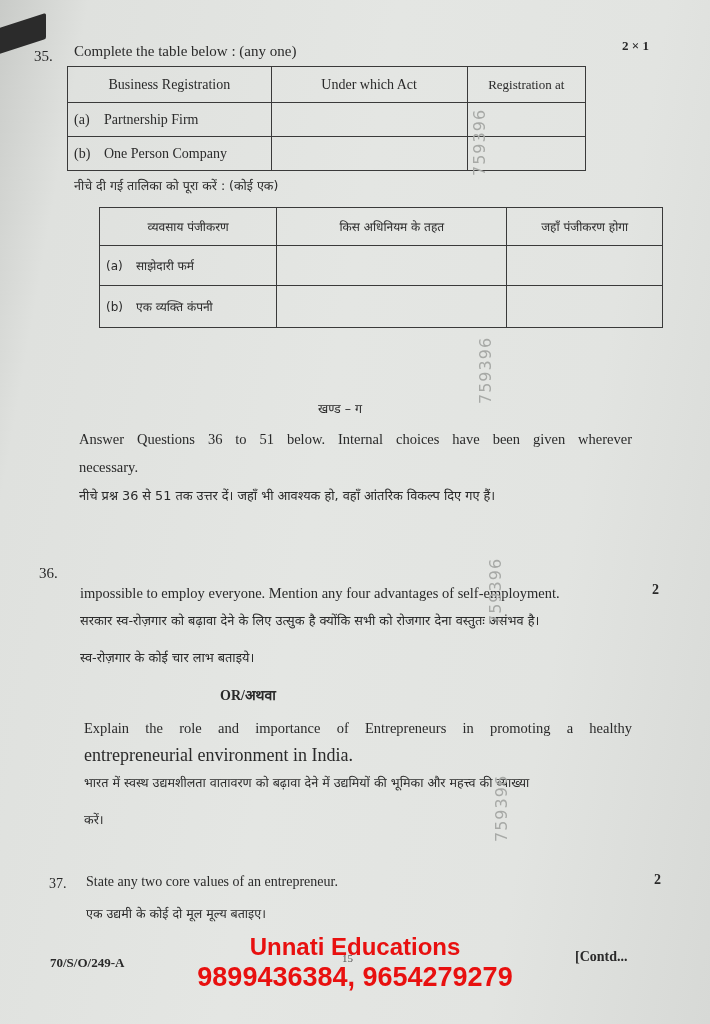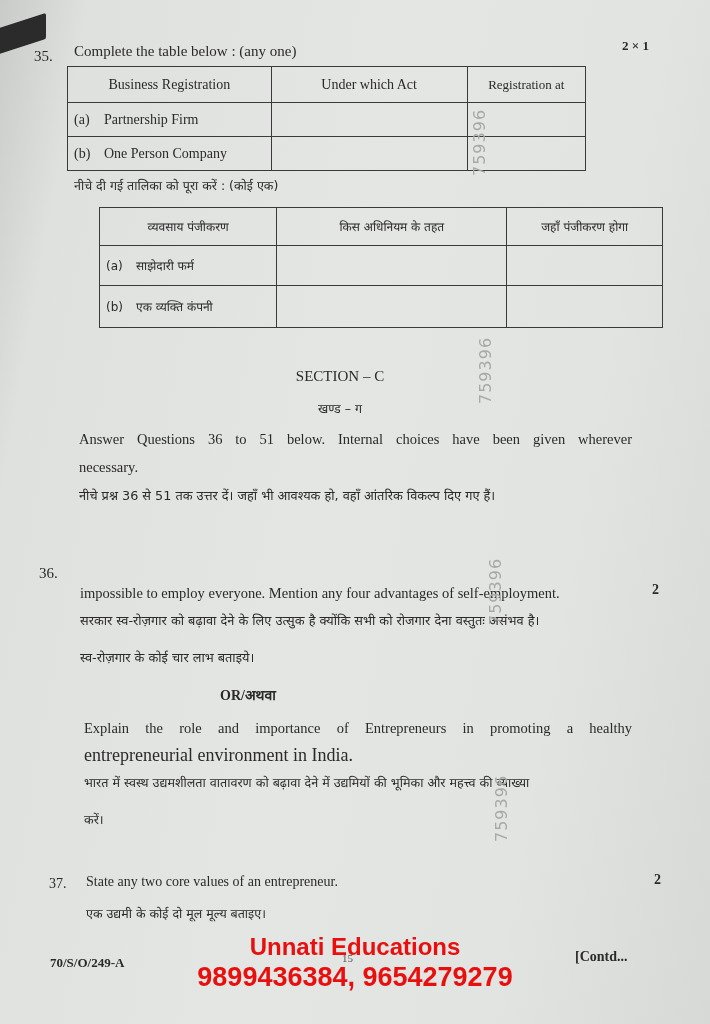--- a/index.html
+++ b/index.html
@@ -140,21 +140,20 @@
       <td></td>
     </tr>
     <tr style="height:42px;">
       <td><span class="label-pre">(b)</span><span>एक व्यक्ति कंपनी</span></td>
       <td></td>
       <td></td>
     </tr>
   </tbody>
     </table>
 
-  <div class="center" style="top:368px; font-size:15px; padding-right:30px;">SECTION – C</div>
   <div class="center hi" style="top:400px; font-size:12.5px; padding-right:30px;">खण्ड – ग</div>
 
   <div class="text just" style="left:79px; top:431px; width:553px;">Answer Questions 36 to 51 below. Internal choices have been given wherever</div>
   <div class="text" style="left:79px; top:459px;">necessary.</div>
   <div class="text hi" style="left:79px; top:488px; font-size:12.8px;">नीचे प्रश्न 36 से 51 तक उत्तर दें। जहाँ भी आवश्यक हो, वहाँ आंतरिक विकल्प दिए गए हैं।</div>
 
   <div class="q-num" style="left:39px; top:565px;">36.</div>
   <div class="text" style="left:80px; top:585px;">impossible to employ everyone. Mention any four advantages of self-employment.</div>
   <div class="marks" style="left:652px; top:582px;">2</div>
   <div class="text hi" style="left:80px; top:613px; font-size:12.8px;">सरकार स्व-रोज़गार को बढ़ावा देने के लिए उत्सुक है क्योंकि सभी को रोजगार देना वस्तुतः असंभव है।</div>

